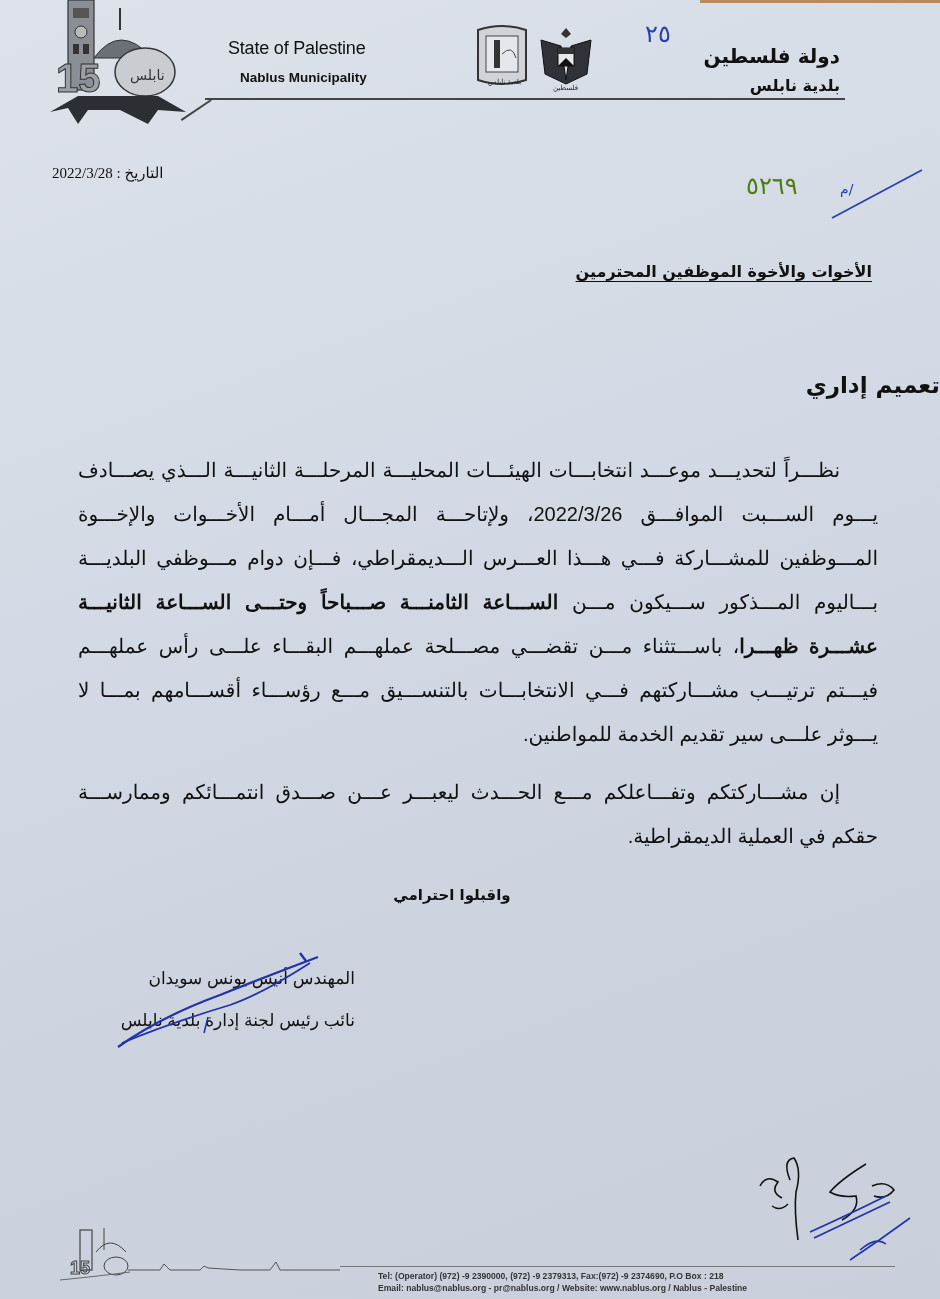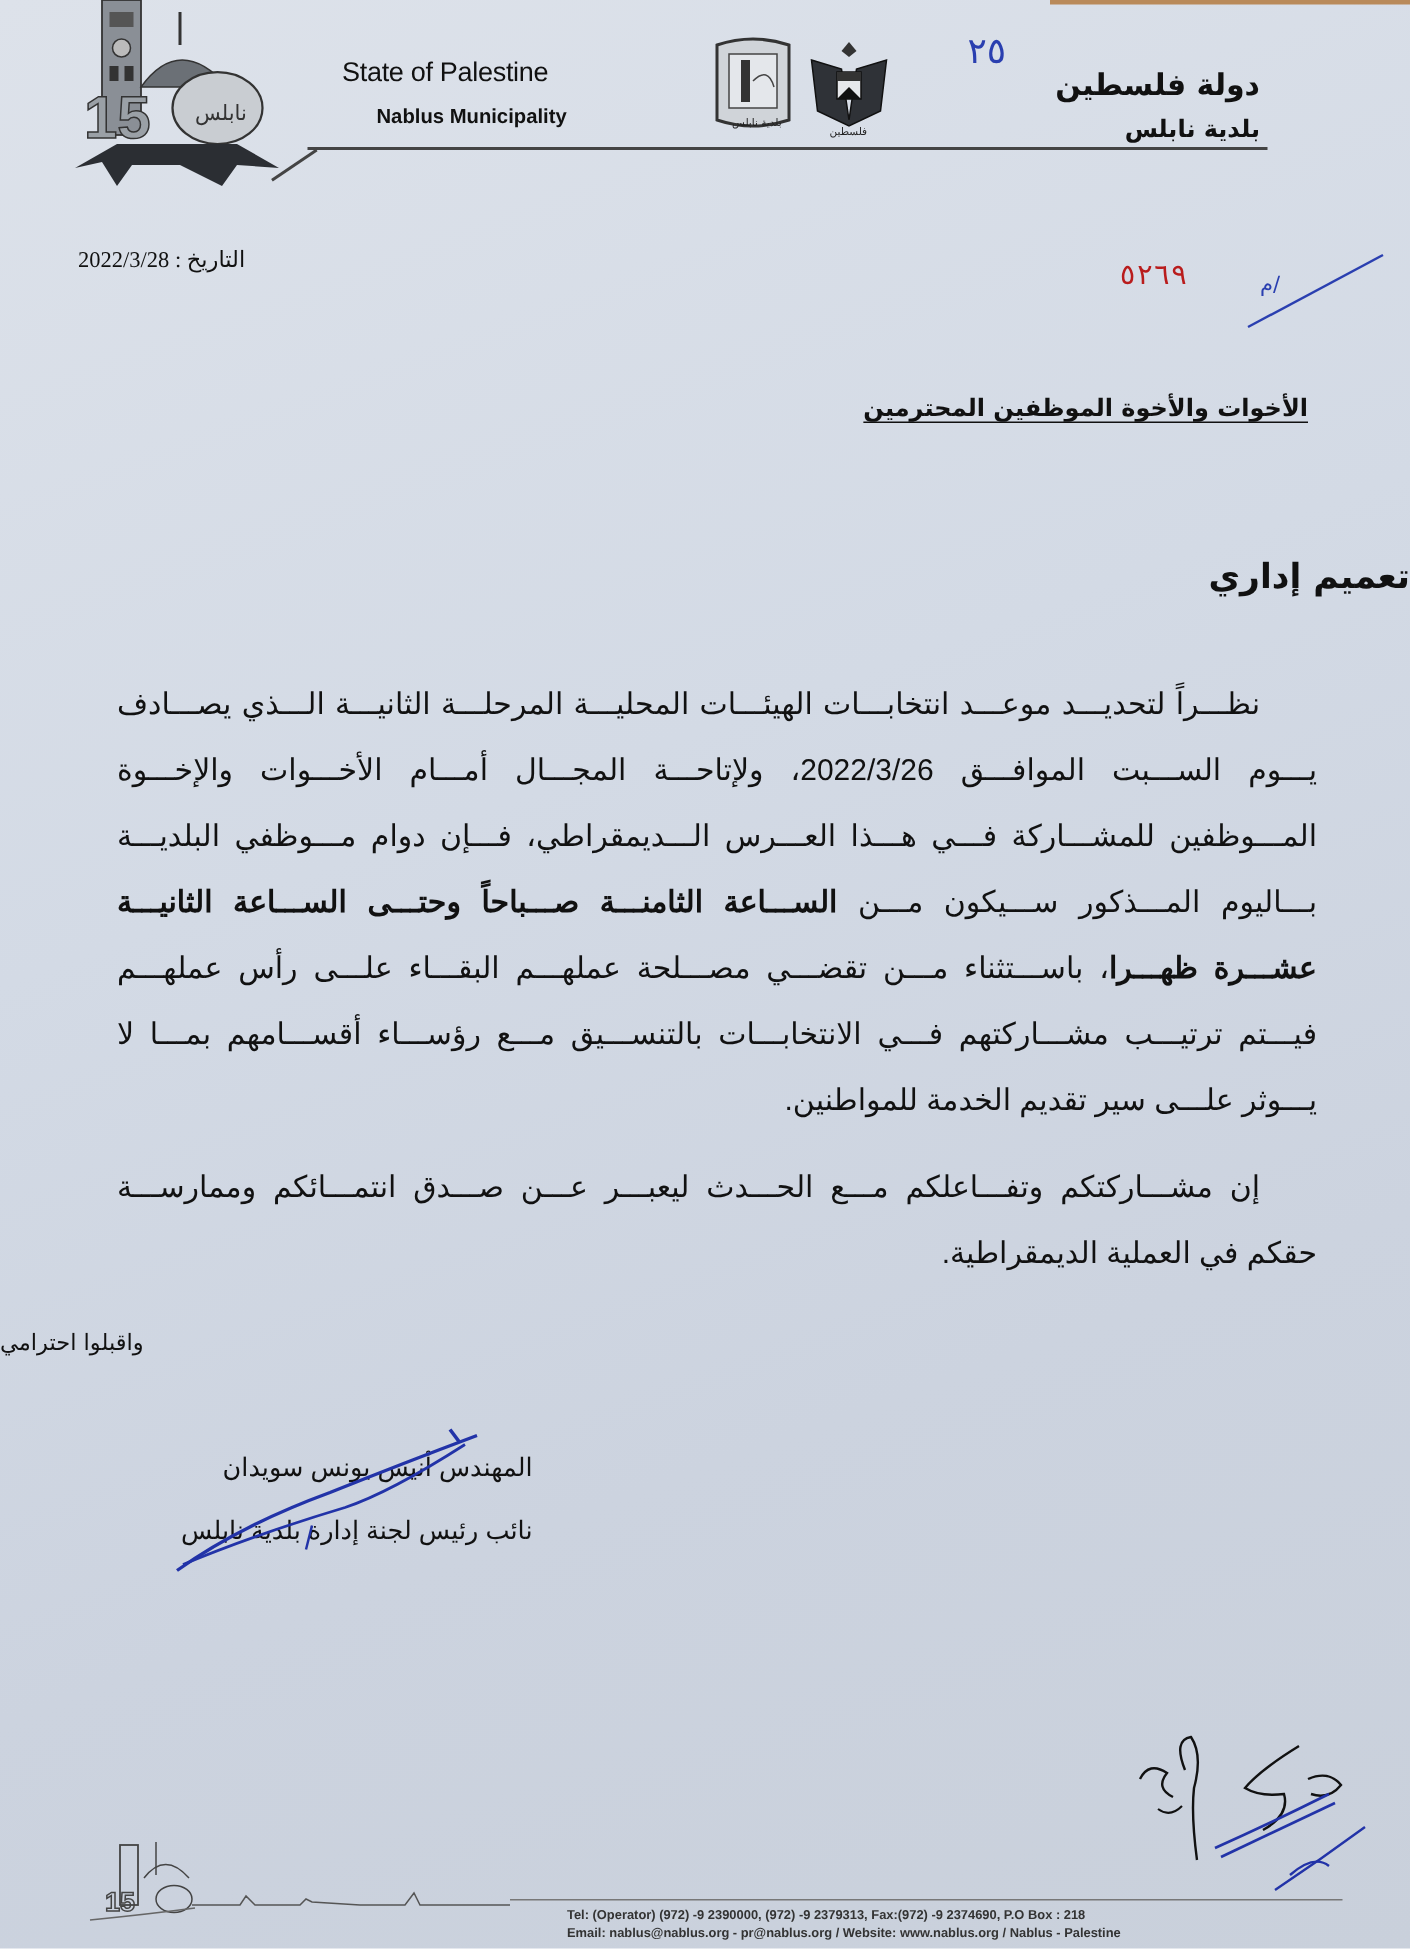--- a/index.html
+++ b/index.html
@@ -7,48 +7,48 @@
     width: 940px; height: 1299px; overflow: hidden; position: relative;
     background: linear-gradient(160deg, #dde2ea 0%, #d3dae5 40%, #ccd3df 70%, #c9d0db 100%);
     font-family: "DejaVu Sans", sans-serif; color: #111;
   }
   .top-edge { position: absolute; left: 700px; top: 0; width: 240px; height: 3px; background: #b98a5a; }
   .abs { position: absolute; }
 
   
   .logo150 { left: 48px; top: 0; width: 140px; height: 128px; }
   .hdr-en-title { left: 228px; top: 38px; font-family: "Liberation Sans", sans-serif; font-weight: normal; font-size: 18px; letter-spacing: -0.2px; }
-  .hdr-en-sub { left: 240px; top: 70px; font-family: "Liberation Sans", sans-serif; font-weight: bold; font-size: 13.5px; margin-left: 11px; }
+  .hdr-en-sub { left: 240px; top: 70px; font-family: "Liberation Sans", sans-serif; font-weight: bold; font-size: 13.5px; }
   .emblem-muni { left: 472px; top: 24px; width: 60px; height: 68px; }
   .emblem-eagle { left: 537px; top: 24px; width: 58px; height: 68px; }
   .hw-number { left: 645px; top: 20px; font-family: "DejaVu Serif", serif; color: #2a3fb0; font-size: 24px; letter-spacing: 6px; }
   .hdr-ar-title { right: 100px; top: 44px; direction: rtl; font-family: "DejaVu Sans", sans-serif; font-weight: bold; font-size: 20px; }
   .hdr-ar-sub { right: 100px; top: 76px; direction: rtl; font-weight: bold; font-size: 16px; }
   .hdr-line { left: 205px; top: 98px; width: 640px; height: 2px; background: #444; }
   .hdr-line-diag { left: 175px; top: 99px; width: 36px; height: 1.5px; background: #444; transform: rotate(-34deg); transform-origin: right center; }
 
   
   .date-line { left: 52px; top: 164px; direction: rtl; font-family: "Liberation Serif", serif; font-size: 15px; unicode-bidi: plaintext; }
-  .ref-number { left: 746px; top: 172px; color: #b91c1c; font-size: 19px; font-family: Liberation Mono, monospace; letter-spacing: 3px; }
+  .ref-number { left: 746px; top: 172px; color: #4d7c0f; font-size: 24px; font-family: Liberation Sans, sans-serif; letter-spacing: 3px; }
   .ref-slash { left: 810px; top: 166px; width: 120px; height: 56px; }
 
   
   .salutation { right: 68px; top: 262px; direction: rtl; font-weight: bold; font-size: 16px; text-decoration: underline; text-underline-offset: 4px; }
 
   .doc-title { left: 0; width: 940px; top: 372px; text-align: right; direction: rtl; font-weight: bold; font-size: 23px; }
 
   .body-para {
     left: 78px; width: 800px; direction: rtl; text-align: justify; text-align-last: right;
     font-family: "Liberation Sans", sans-serif; font-size: 20px; line-height: 44px;
   }
   .p1 { top: 448px; text-indent: 38px; }
   .p2 { top: 770px; text-indent: 38px; }
   .bold { font-weight: bold; }
 
-  .closing { left: 0; width: 904px; top: 886px; text-align: left; direction: rtl; font-weight: normal; font-size: 15px; }
+  .closing { left: 0; width: 904px; top: 886px; text-align: center; direction: rtl; font-weight: bold; font-size: 15px; }
 
   .sig-name { left: 90px; width: 265px; top: 968px; direction: rtl; text-align: right; font-family: "Liberation Sans", sans-serif; font-size: 17px; }
   .sig-role { left: 90px; width: 265px; top: 1010px; direction: rtl; text-align: right; font-family: "Liberation Sans", sans-serif; font-size: 17px; }
   .sig-scribble { left: 100px; top: 935px; width: 240px; height: 125px; pointer-events: none; }
   .initials { left: 690px; top: 1140px; width: 240px; height: 130px; pointer-events: none; }
 
   
   .footer-logo { left: 40px; top: 1222px; width: 300px; height: 60px; }
   .footer-line { left: 340px; top: 1266px; width: 555px; height: 1px; background: #777; }
   .footer-contact { left: 378px; top: 1270px; font-family: "Liberation Sans", sans-serif; font-weight: bold; font-size: 8.6px; line-height: 12px; color: #333; white-space: nowrap; }

